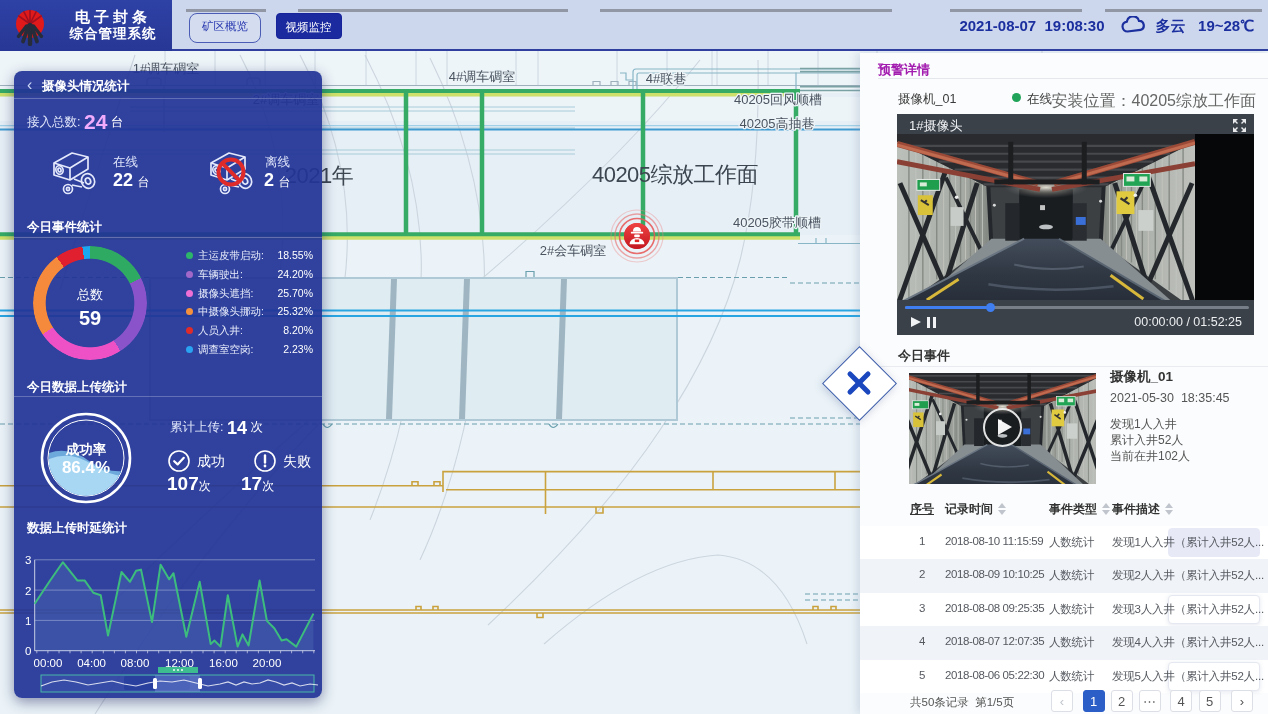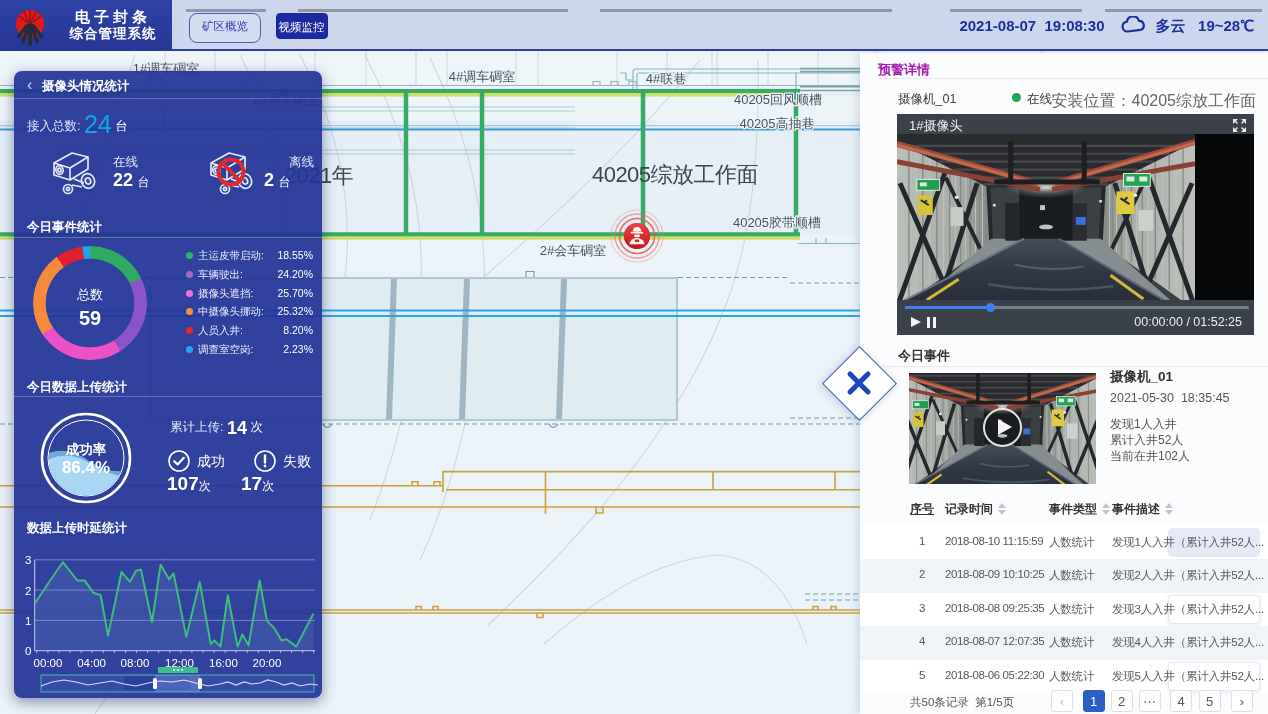--- a/index.html
+++ b/index.html
@@ -6,21 +6,21 @@
 html,body{width:1268px;height:714px;overflow:hidden;font-family:"Liberation Sans",sans-serif;background:#ebf3f8;}
 #stage{position:relative;width:1268px;height:714px;overflow:hidden;}
 
 #header{position:absolute;left:0;top:0;width:1268px;height:51px;background:#ccd6ed;border-bottom:2px solid #2e3f9f;z-index:30;}
 #hleft{position:absolute;left:0;top:0;width:172px;height:51px;background:linear-gradient(180deg,#2e41a5,#273795);}
 #htitle{position:absolute;left:58px;top:8px;width:110px;color:#fff;font-weight:bold;text-align:center;line-height:17px;}
 #htitle .t1{font-size:15px;letter-spacing:4px;}
 #htitle .t2{font-size:13.5px;letter-spacing:1px;}
 .hbtn{position:absolute;top:13px;height:30px;line-height:24px;text-align:center;font-size:11.5px;border-radius:8px;z-index:31;}
 #btn1{left:189px;width:72px;color:#2b3bb0;border:1px solid #4a5cb4;background:rgba(222,229,245,0.45);}
-#btn2{left:275.5px;top:12.5px;height:26.5px;line-height:26.5px;width:52px;color:#fff;background:#1b2a9e;border:1px solid #16239a;border-radius:4px;}
+#btn2{left:275.5px;top:12.5px;height:26.5px;line-height:26.5px;width:66px;color:#fff;background:#1b2a9e;border:1px solid #16239a;border-radius:4px;}
 #hright{position:absolute;right:14px;top:0;height:51px;line-height:51px;color:#1b2f9e;font-weight:bold;font-size:15px;z-index:31;}
 .hbar{position:absolute;top:9px;height:3px;background:#7d828c;opacity:.75;}
 
 #lpanel{position:absolute;left:14px;top:71px;width:308px;height:627px;background:rgba(33,52,150,0.93);border-radius:8px;box-shadow:0 4px 14px rgba(10,20,80,0.45);z-index:20;color:#fff;}
 .ldiv{position:absolute;left:0;width:308px;height:1px;background:rgba(255,255,255,0.25);}
 .lhead{position:absolute;left:13px;font-size:12.5px;font-weight:bold;color:#fff;}
 #donut{position:absolute;left:19px;top:175px;width:114px;height:114px;border-radius:50%;
   background:conic-gradient(#2eaa63 0deg 64deg,#8a53c9 64deg 147.7deg,#ee51c5 147.7deg 236.5deg,#f58a3c 236.5deg 324deg,#e01f2f 324deg 352.3deg,#1ba6f0 352.3deg 360deg);
   -webkit-mask:radial-gradient(closest-side,transparent 77%,#000 78.5%);mask:radial-gradient(closest-side,transparent 77%,#000 78.5%);}
 #legend{position:absolute;left:172px;top:178px;width:127px;}
@@ -254,21 +254,21 @@
       <svg width="26" height="18" viewBox="0 0 26 16" style="vertical-align:-3px">
           <path d="M6.5 14.5 a5 5 0 0 1 -0.6 -9.96 a6.2 6.2 0 0 1 12.1 -0.6 a4.6 4.6 0 0 1 1.5 9 z" fill="none" stroke="#1b2f9e" stroke-width="2.2"></path>
         </svg>
       &nbsp;多云&nbsp;&nbsp;&nbsp;19~28℃</div>
   </div>
 
   <div id="lpanel">
     <div style="position:absolute;left:13px;top:5px;font-size:16px;color:#cdd6f5;">‹</div>
     <div class="lhead" style="left:28px;top:7px;">摄像头情况统计</div>
     <div class="ldiv" style="top:27px;"></div>
-    <div style="position:absolute;left:13px;top:39px;font-size:12.5px;color:#dfe5fa;">接入总数: <span style="font-size:25px;font-weight:normal;color:#0ea5e9;vertical-align:-3px;">24</span> <span style="color:#fff;">台</span></div>
+    <div style="position:absolute;left:13px;top:39px;font-size:12.5px;color:#dfe5fa;">接入总数: <span style="font-size:21px;font-weight:bold;color:#f0abfc;vertical-align:-3px;">24</span> <span style="color:#fff;">台</span></div>
 
     <svg style="position:absolute;width:0;height:0;">
       <defs>
         <g id="camico" fill="none" stroke="#e3e8fb" stroke-width="1.7" stroke-linejoin="round">
           <path d="M6 16 L24 6 L40 10 L40 22 L22 33 L6 28 Z"></path>
           <path d="M6 16 L22 21 L40 10"></path>
           <path d="M22 21 L22 33"></path>
           <ellipse cx="11.5" cy="23" rx="3.6" ry="4.4" transform="rotate(-14 11.5 23)"></ellipse>
           <ellipse cx="11.5" cy="23" rx="1.5" ry="2" transform="rotate(-14 11.5 23)"></ellipse>
           <path d="M26 32 L36 36"></path>
@@ -411,21 +411,21 @@
     <svg id="cam1" style="position:absolute;left:34px;top:76px;" width="52" height="50" viewBox="0 0 52 50">
         <use href="#camico"></use>
       </svg>
     <div style="position:absolute;left:99px;top:83px;font-size:12.5px;color:#dfe5fa;">在线</div>
     <div style="position:absolute;left:99px;top:99px;"><span style="font-size:18px;font-weight:bold;">22</span> <span style="font-size:12px;">台</span></div>
     <svg id="cam2" style="position:absolute;left:191px;top:76px;" width="52" height="50" viewBox="0 0 52 50">
         <use href="#camico"></use>
       <circle cx="26" cy="25" r="12.5" fill="none" stroke="#e02b2b" stroke-width="4"></circle>
       <path d="M17.2 16.2 L34.8 33.8" stroke="#e02b2b" stroke-width="4"></path>
     </svg>
-    <div style="position:absolute;left:251px;top:83px;font-size:12.5px;color:#dfe5fa;margin-left:24px;">离线</div>
+    <div style="position:absolute;left:251px;top:83px;font-size:12.5px;color:#dfe5fa;">离线</div>
     <div style="position:absolute;left:250px;top:99px;"><span style="font-size:18px;font-weight:bold;">2</span> <span style="font-size:12px;">台</span></div>
     <div class="lhead" style="top:148px;">今日事件统计</div>
     <div class="ldiv" style="top:166px;"></div>
 
     <div id="donut"></div>
     <div style="position:absolute;left:36px;top:215px;width:80px;text-align:center;">
       <div style="font-size:13px;">总数</div>
       <div style="font-size:20px;font-weight:bold;margin-top:3px;">59</div>
     </div>
     <div id="legend">

